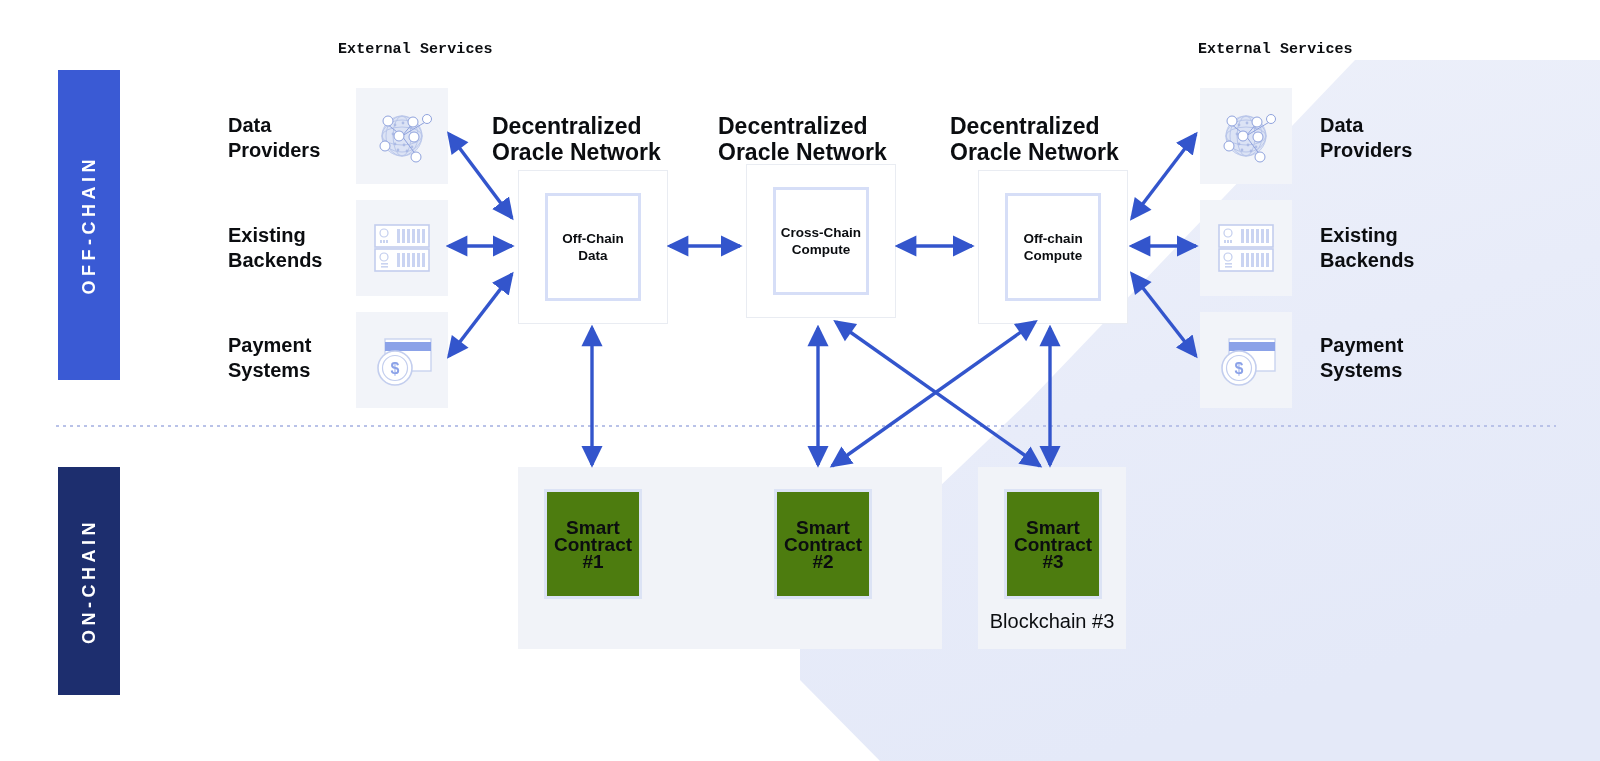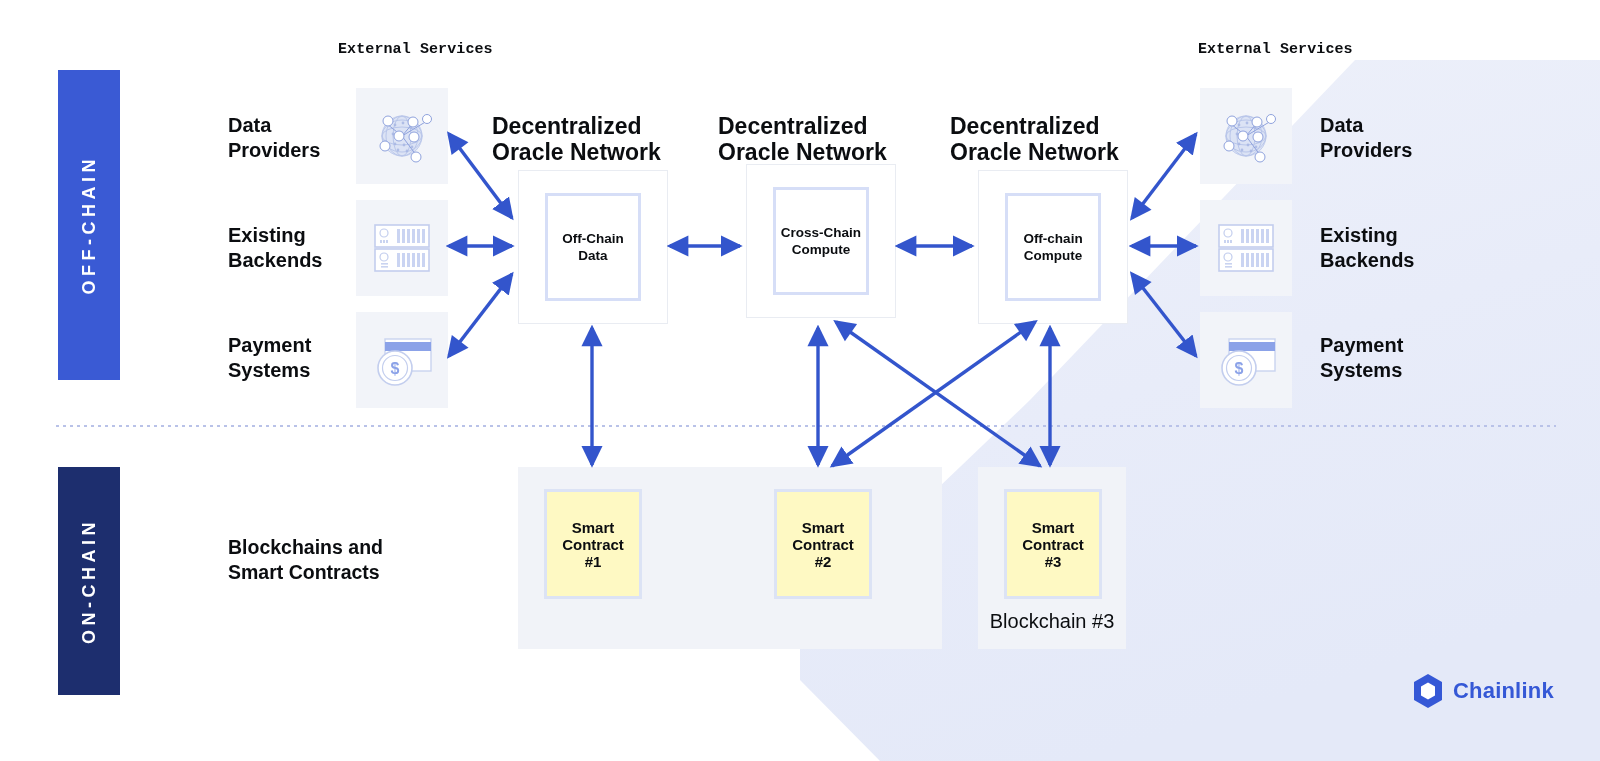--- a/index.html
+++ b/index.html
@@ -68,26 +68,26 @@
 
   
   .chain-box{
     position:absolute;
     background:#F1F3F8;
     z-index:2;
   }
   .sc-box{
     position:absolute;
     width:92px;height:104px;
-    background:#fef9c3;
+    background:#4d7c0f;
     border:3px solid #DCE3F5;
     z-index:3;
     display:flex;align-items:center;justify-content:center;
     text-align:center;
-    font-size:15px;font-weight:700;line-height:17px;color:#0b0d10;
+    font-size:19px;font-weight:700;line-height:17px;color:#0b0d10;
   }
 
   
   #divider{
     position:absolute;left:56px;top:425px;width:1500px;height:2px;
     background-image:linear-gradient(to right,#B9C2E8 0 3px,transparent 3px 7px);
     background-size:7px 2px;
     z-index:2;
   }
 
@@ -316,22 +316,20 @@
     <div class="don-inner" style="white-space:pre-line;">Cross-Chain
 Compute</div>
   </div>
   <div class="don-box" style="left:978px;top:170px;">
     <div class="don-inner" style="white-space:pre-line;">Off-chain
 Compute</div>
   </div>
 
   <div id="divider"></div>
 
-  <div class="txt onchain-desc" style="left:228px;top:535px;white-space:pre-line;">Blockchains and
-Smart Contracts</div>
 
   <div class="chain-box" style="left:518px;top:467px;width:424px;height:182px;"></div>
   <div class="chain-box" style="left:978px;top:467px;width:148px;height:182px;"></div>
 
   <div class="txt chain-label" style="left:978px;top:610px;width:148px;">Blockchain #3</div>
 
   <div class="sc-box" style="left:544px;top:489px;white-space:pre-line;">Smart
 Contract
 #1</div>
   <div class="sc-box" style="left:774px;top:489px;white-space:pre-line;">Smart
@@ -369,21 +367,14 @@
       <line x1="818" y1="328" x2="818" y2="465"></line>
 
       <line x1="1050" y1="328" x2="1050" y2="465"></line>
 
       <line x1="836" y1="322" x2="1040" y2="466"></line>
 
       <line x1="1035" y1="322" x2="832" y2="466"></line>
     </g>
   </svg>
 
-  <div id="chainlink-logo">
-    <svg width="32" height="36" viewBox="0 0 32 36">
-      <path d="M16 1 L30 9 L30 27 L16 35 L2 27 L2 9 Z" fill="#3558D6"></path>
-      <path d="M16 9.6 L23 13.6 L23 22.4 L16 26.4 L9 22.4 L9 13.6 Z" fill="#FFFFFF"></path>
-    </svg>
-    <span class="cl-word">Chainlink</span>
-  </div>
 
 </div>
 
 </body></html>

